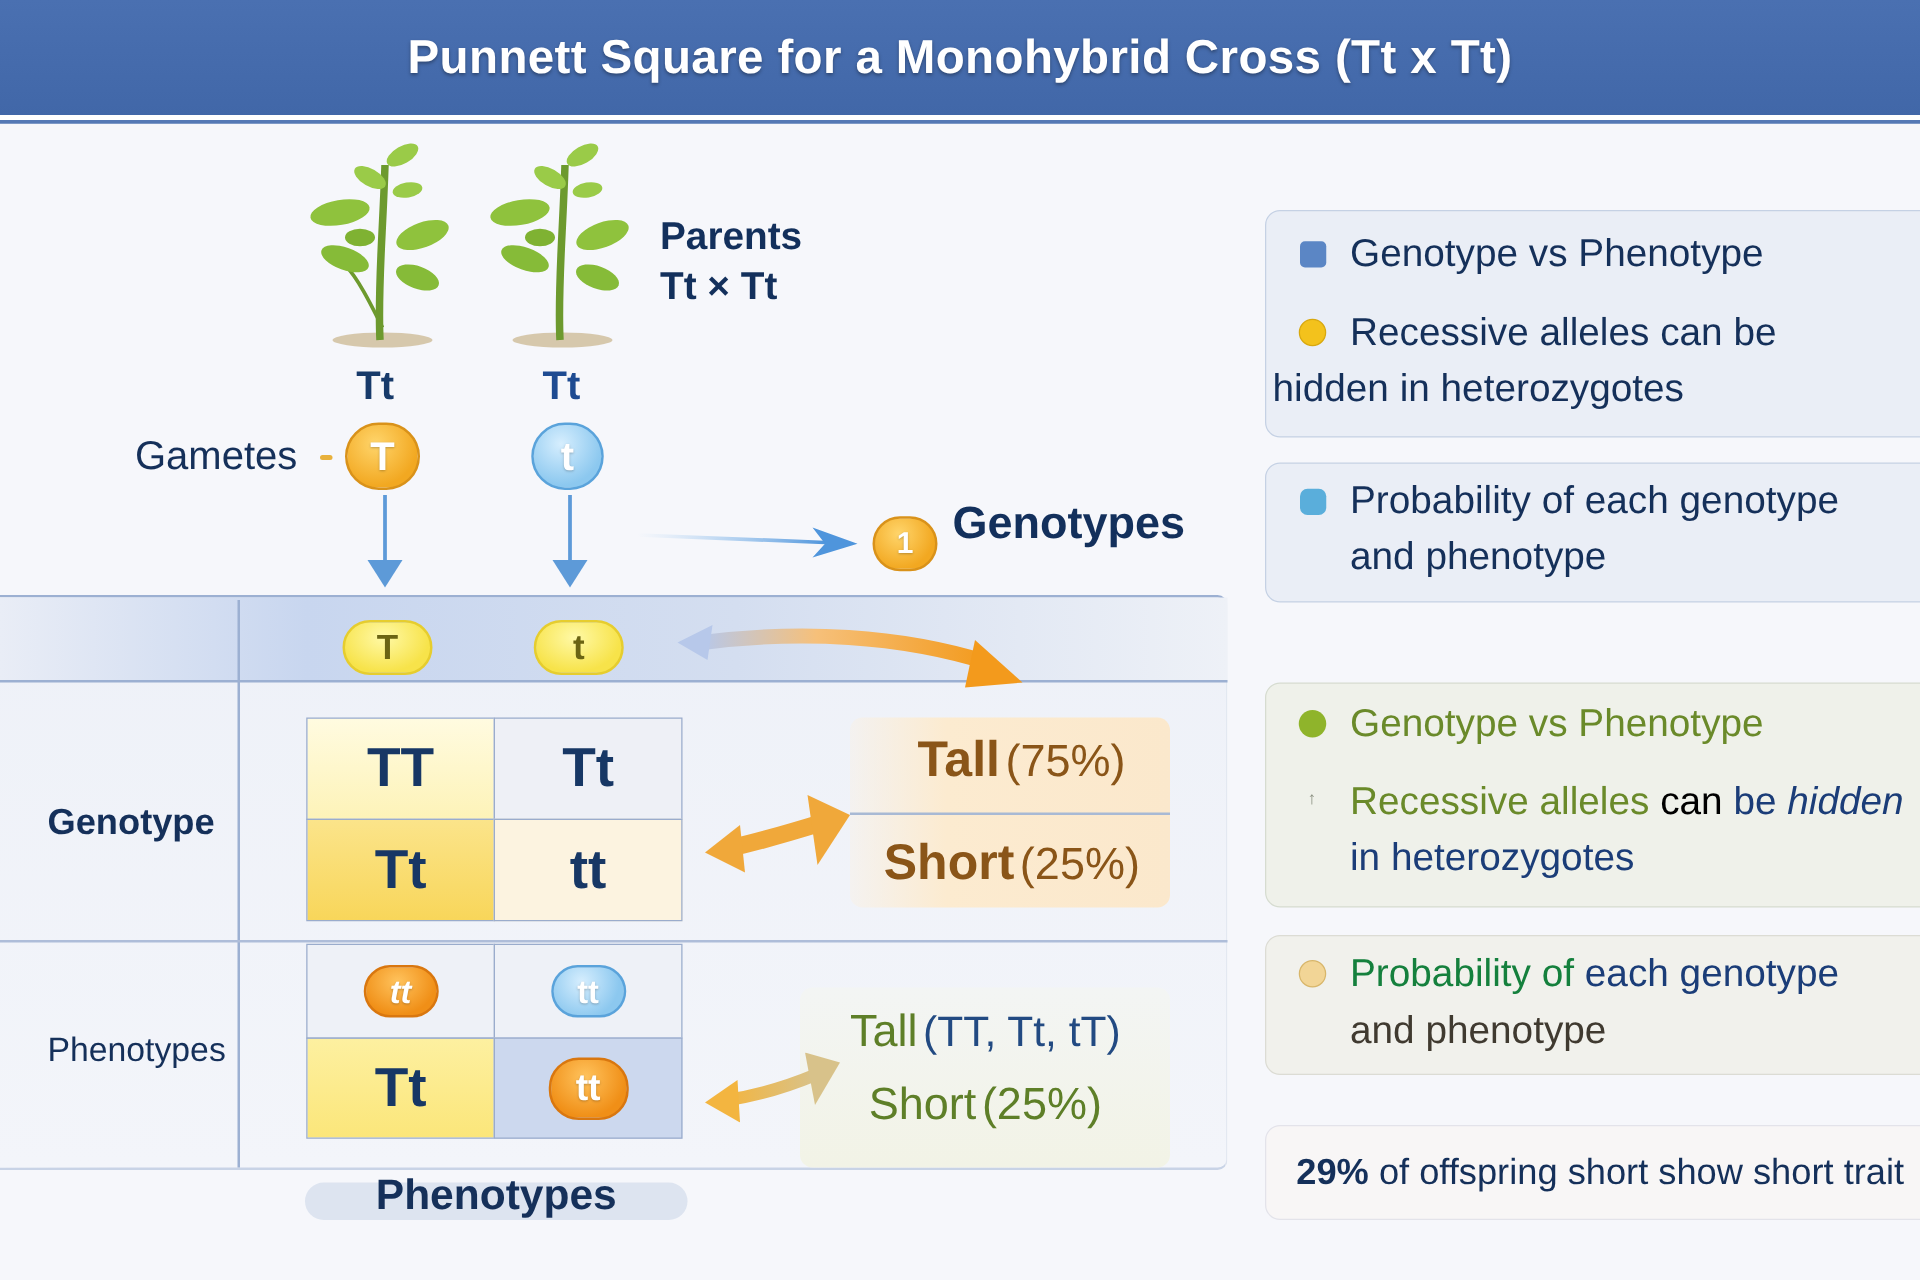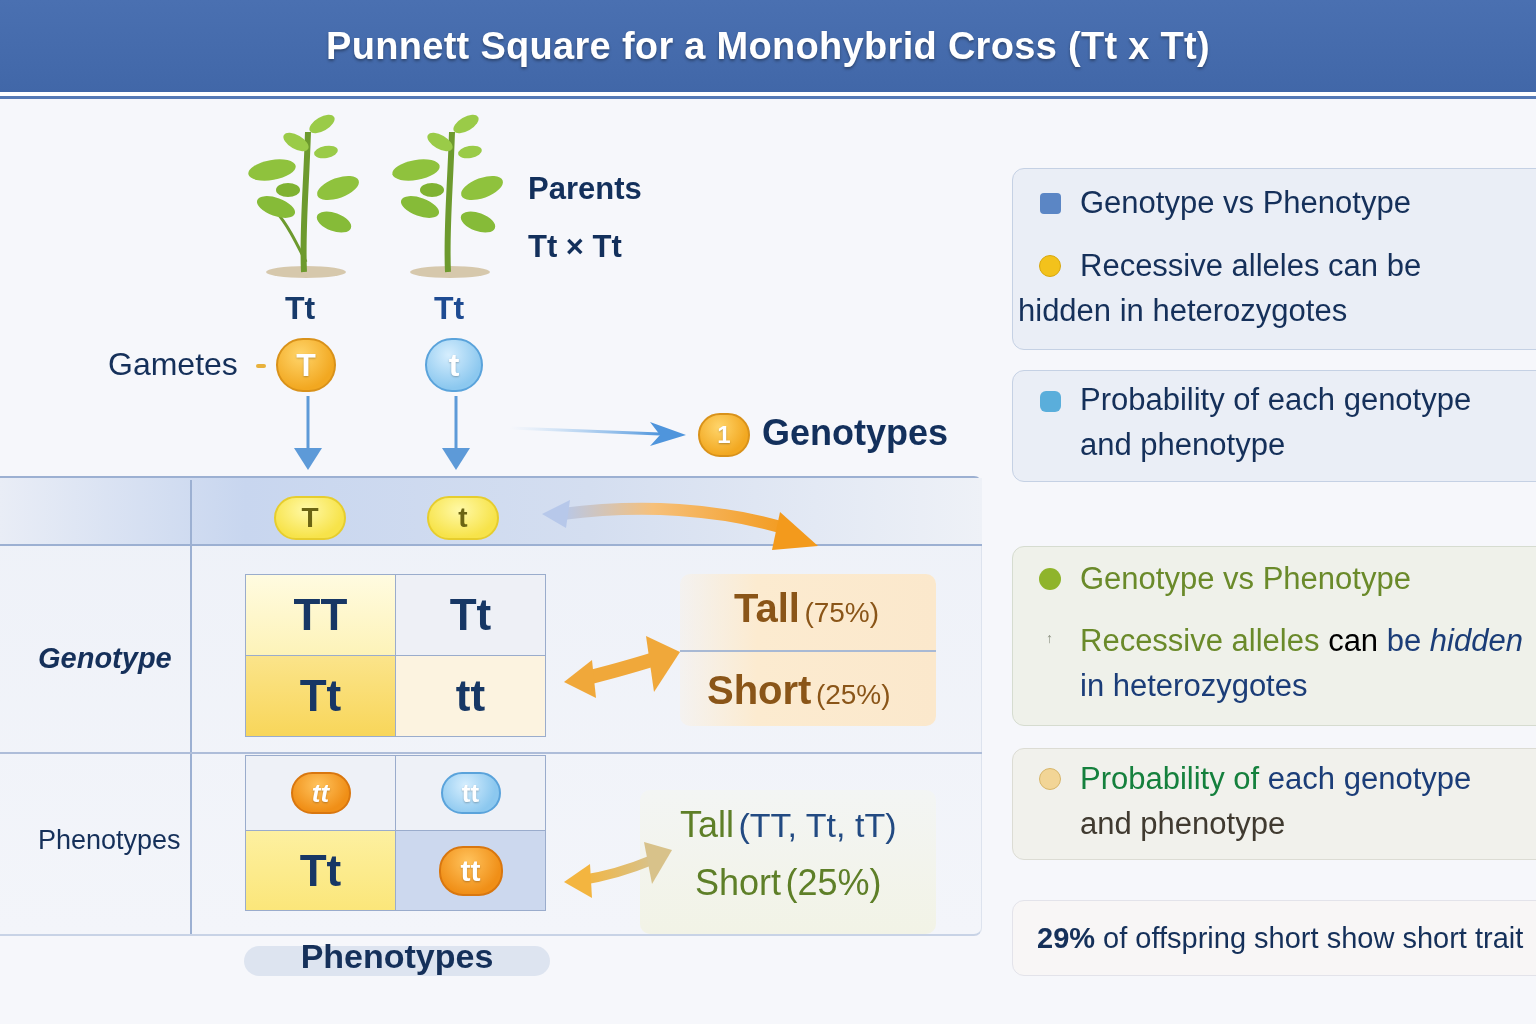--- a/index.html
+++ b/index.html
@@ -68,34 +68,34 @@
     border-radius: 0 8px 8px 0;
   }
   .header-band {
     left: 0; top: 478px; width: 982px; height: 68px;
     background: linear-gradient(90deg, #e9edf6 0%, #c8d6ef 25%, #d4def0 60%, #eef1f7 100%);
     border-bottom: 2px solid #9cb0d2;
   }
   .vline { width: 2px; background: #9cb0d2; }
   .hline { height: 2px; background: #aebdd9; }
 
-  .row-label { font-size: 29px; font-weight: bold; color: #15305a; font-style: italic; }
+  .row-label { font-size: 29px; font-weight: bold; color: #15305a; }
   .row-label-reg { font-size: 27px; color: #15305a; }
 
   .cell {
     border: 1.5px solid #9aaccc;
     display: flex; align-items: center; justify-content: center;
     font-size: 44px; font-weight: bold; color: #173765;
   }
 
   .result-box {
     border-radius: 10px;
   }
   .tall-text { font-size: 40px; color: #8a5518; font-weight: bold; }
-  .pct-text { font-size: 28px; color: #8a5518; }
+  .pct-text { font-size: 36px; color: #8a5518; }
   .green-big { font-size: 36px; color: #5e7f28; }
   .blue-big { font-size: 34px; color: #224a82; }
 
   .bottom-pill {
     left: 244px; top: 946px; width: 306px; height: 30px;
     background: #dde4f0; border-radius: 16px;
   }
   .bottom-pill-label {
     left: 244px; top: 937px; width: 306px; text-align: center;
     font-size: 34px; font-weight: bold; color: #15305a;
@@ -144,21 +144,21 @@
   <ellipse cx="92" cy="76" rx="22" ry="10" fill="#8fc23d" transform="rotate(-20 92 76)"></ellipse>
   <ellipse cx="30" cy="95" rx="20" ry="9" fill="#86bb38" transform="rotate(20 30 95)"></ellipse>
   <ellipse cx="88" cy="110" rx="18" ry="9" fill="#86bb38" transform="rotate(20 88 110)"></ellipse>
   <ellipse cx="50" cy="30" rx="14" ry="7" fill="#9acb48" transform="rotate(30 50 30)"></ellipse>
   <ellipse cx="76" cy="12" rx="14" ry="7" fill="#9acb48" transform="rotate(-30 76 12)"></ellipse>
   <ellipse cx="80" cy="40" rx="12" ry="6" fill="#9acb48" transform="rotate(-10 80 40)"></ellipse>
   <ellipse cx="42" cy="78" rx="12" ry="7" fill="#7fb232"></ellipse>
 </svg>
 
 <div class="abs parents-label" style="left:528px; top:163px;">Parents</div>
-<div class="abs parents-label" style="left:528px; top:221px;">Tt × Tt</div>
+<div class="abs parents-label" style="left:528px; top:203px;">Tt × Tt</div>
 
 <div class="abs geno-label" style="left:285px; top:290px;">Tt</div>
 <div class="abs geno-label" style="left:434px; top:290px; color:#1e4b92;">Tt</div>
 
 <div class="abs gametes-label" style="left:108px; top:346px;">Gametes</div>
 <div class="abs gam-dash" style="left:256px; top:364px;"></div>
 <div class="abs badge badge-gold" style="left:276px; top:338px; width:60px; height:54px; font-size:32px; border-radius:27px;">T</div>
 <div class="abs badge badge-blue" style="left:425px; top:338px; width:58px; height:54px; font-size:32px; border-radius:27px;">t</div>
 
 <svg class="abs" style="left:290px; top:396px; width:36px; height:76px;" viewBox="0 0 36 76">
@@ -174,21 +174,21 @@
       <linearGradient id="ga" x1="0" x2="1">
         <stop offset="0" stop-color="#9cc8f0" stop-opacity="0"></stop>
         <stop offset="1" stop-color="#4f95dc"></stop>
       </linearGradient>
     </defs>
   <path d="M0 10 L150 16" stroke="url(#ga)" stroke-width="3" fill="none"></path>
   <polygon points="140,4 176,17 140,28 150,17" fill="#4f95dc"></polygon>
 </svg>
 
 <div class="abs badge badge-gold" style="left:698px; top:413px; width:52px; height:44px; font-size:24px; border-radius:22px;">1</div>
-<div class="abs" style="left:762px; top:412px; font-size:36px; font-weight:bold; color:#13305c;">Genotypes</div>
+<div class="abs" style="left:762px; top:397px; font-size:36px; font-weight:bold; color:#13305c;">Genotypes</div>
 
 <div class="abs main-panel"></div>
 <div class="abs header-band"></div>
 <div class="abs vline" style="left:190px; top:480px; height:454px;"></div>
 <div class="abs hline" style="left:0px; top:752px; width:982px;"></div>
 
 <div class="abs badge badge-yellow badge-pill" style="left:274px; top:496px; width:72px; height:44px; font-size:28px;">T</div>
 <div class="abs badge badge-yellow badge-pill" style="left:427px; top:496px; width:72px; height:44px; font-size:28px;">t</div>
 
 <svg class="abs" style="left:540px; top:496px; width:280px; height:60px;" viewBox="0 0 280 60">

